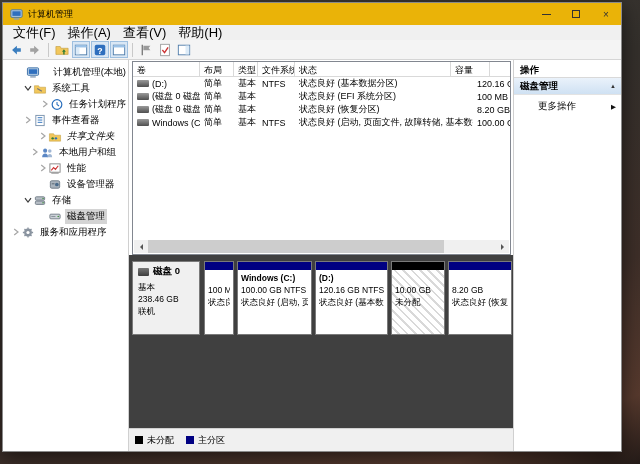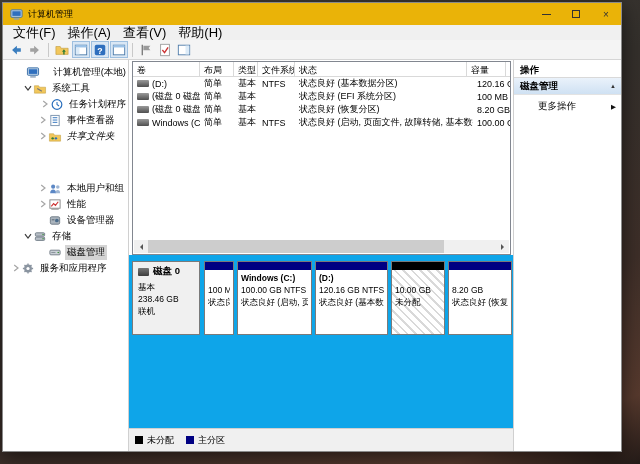--- a/index.html
+++ b/index.html
@@ -44,21 +44,21 @@
   .v-cell { padding-left:4px; font-size:9px; overflow:hidden; white-space:nowrap; flex:0 0 auto; }
   .vol-icon { width:12px; height:7px; background:linear-gradient(#9a9a9a,#4f4f4f); border-radius:1px; margin:0 3px 0 4px; flex:0 0 auto; }
   .v-first { display:flex; align-items:center; padding-left:0 !important; }
   .hscroll { position:absolute; left:1px; right:1px; bottom:1px; height:13px; background:#f0f0f0; }
   .hs-arrow { position:absolute; top:0; width:13px; height:13px; display:flex; align-items:center; justify-content:center; }
   .hs-left { left:0; } .hs-right { right:0; }
   .tri-l { width:0; height:0; border:3px solid transparent; border-right-color:#555; margin-right:2px;}
   .tri-r { width:0; height:0; border:3px solid transparent; border-left-color:#555; margin-left:2px;}
   .hs-thumb { position:absolute; top:0; left:14px; width:79%; height:13px; background:#cdcdcd; }
   
-  .disk-view { flex:1 1 auto; position:relative; background:#0ea5e9; min-height:0; }
+  .disk-view { flex:1 1 auto; position:relative; background:#404040; min-height:0; }
   .disk-info { position:absolute; left:3px; top:6px; width:68px; height:74px; border:1px solid #7a7a7a; background:#f0f0f0; padding:3px 0 0 5px; }
   .disk-info .d-name { display:flex; align-items:center; font-weight:bold; font-size:9.5px; margin-bottom:3px; }
   .d-ico { width:11px; height:8px; background:linear-gradient(#777,#3d3d3d); border-radius:1px; margin-right:4px; }
   .disk-info .d-line { font-size:8.5px; line-height:12px; white-space:nowrap; }
   .part { position:absolute; top:6px; height:74px; border:1px solid #7a7a7a; background:#fff; overflow:hidden; }
   .part-bar { height:8px; width:100%; }
   .part-body { padding:2px 3px; }
   .part-body.hatched { position:absolute; inset:8px 0 0 0;
      background:repeating-linear-gradient(45deg,#ffffff 0 4px,#d9d9d9 4px 6px); }
   .p-line { font-size:8.5px; line-height:12px; white-space:nowrap; overflow:hidden; min-height:12px; }
@@ -201,21 +201,21 @@
               </svg>
             </span>
             <span class="tree-ico">
               <svg width="14" height="13" viewBox="0 0 14 14">
                 <circle cx="7" cy="7" r="5.2" fill="#fff" stroke="#2a6fbd" stroke-width="1.3"></circle>
                 <path d="M7 4.2 V7 l2.2 1.6" stroke="#2a6fbd" stroke-width="1.1" fill="none"></path>
               </svg>
             </span>
             <span class="tree-label">任务计划程序</span>
           </div>
-          <div class="tree-row" style="padding-left: 34px;">
+          <div class="tree-row" style="padding-left: 19px;">
             <span class="tree-exp">
               <svg width="8" height="8" viewBox="0 0 8 8">
                 <path d="M2.2 1 L6 4 L2.2 7" fill="none" stroke="#a6a6a6" stroke-width="1.2"></path>
               </svg>
             </span>
             <span class="tree-ico">
               <svg width="14" height="13" viewBox="0 0 14 14">
                 <rect x="2.5" y="1.5" width="9" height="11" fill="#fff" stroke="#7a92ad"></rect>
                 <path d="M4.5 4 h5 M4.5 6.5 h5 M4.5 9 h5" stroke="#2a6fbd" stroke-width="1"></path>
               </svg>
@@ -230,21 +230,21 @@
             </span>
             <span class="tree-ico">
               <svg width="14" height="13" viewBox="0 0 14 14">
                 <path d="M1 4 h4.5 l1 1.6 H13 v6.4 H1 Z" fill="#f2c75c" stroke="#b8922f" stroke-width="0.5"></path>
                 <circle cx="4.5" cy="9" r="1.3" fill="#2f7d32"></circle>
                 <circle cx="8" cy="9" r="1.3" fill="#2a6fbd"></circle>
               </svg>
             </span>
             <span class="tree-label">共享文件夹</span>
           </div>
-          <div class="tree-row" style="padding-left: 34px; margin-top: 36px;">
+          <div class="tree-row" style="padding-left: 26px;">
             <span class="tree-exp">
               <svg width="8" height="8" viewBox="0 0 8 8">
                 <path d="M2.2 1 L6 4 L2.2 7" fill="none" stroke="#a6a6a6" stroke-width="1.2"></path>
               </svg>
             </span>
             <span class="tree-ico">
               <svg width="14" height="13" viewBox="0 0 14 14">
                 <circle cx="5" cy="5" r="2.2" fill="#5b87c5"></circle>
                 <path d="M1.8 12 c0-2.4 1.4-3.8 3.2-3.8 s3.2 1.4 3.2 3.8 Z" fill="#5b87c5"></path>
                 <circle cx="10" cy="5.5" r="1.9" fill="#9fb6d4"></circle>
@@ -323,21 +323,21 @@
           </div>
         </div>
 
       <div class="center">
         <div class="volume-box">
           <div class="vheader">
               <div class="vh-cell" style="width: 67px;">卷</div>
               <div class="vh-cell" style="width: 34px;">布局</div>
               <div class="vh-cell" style="width: 24px;">类型</div>
               <div class="vh-cell" style="width: 37px;">文件系统</div>
-              <div class="vh-cell" style="width: 172px;">状态</div>
+              <div class="vh-cell" style="width: 156px;">状态</div>
               <div class="vh-cell" style="width: 39px;">容量</div>
             </div>
           <div id="vrows">
               <div class="vrow">
                 <div class="v-cell v-first" style="width: 67px;">
                   <span class="vol-icon"></span>
                   <span>(D:)</span>
                 </div>
                 <div class="v-cell" style="width: 34px;">简单</div>
                 <div class="v-cell" style="width: 24px;">基本</div>

